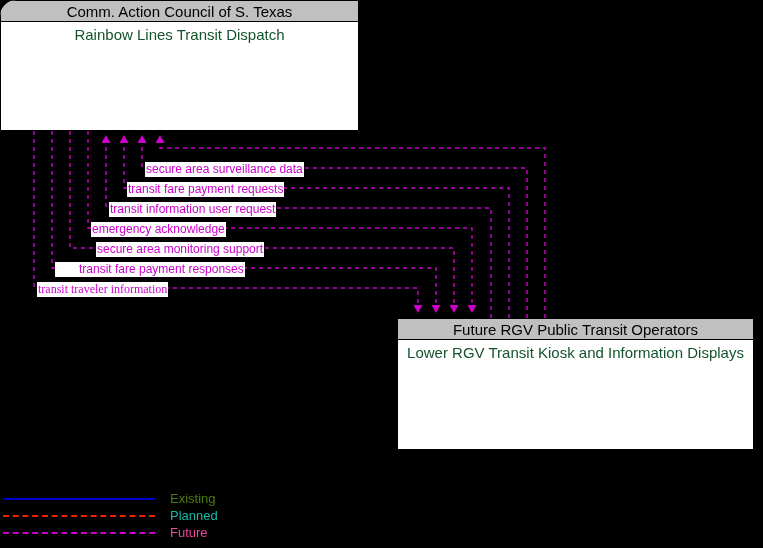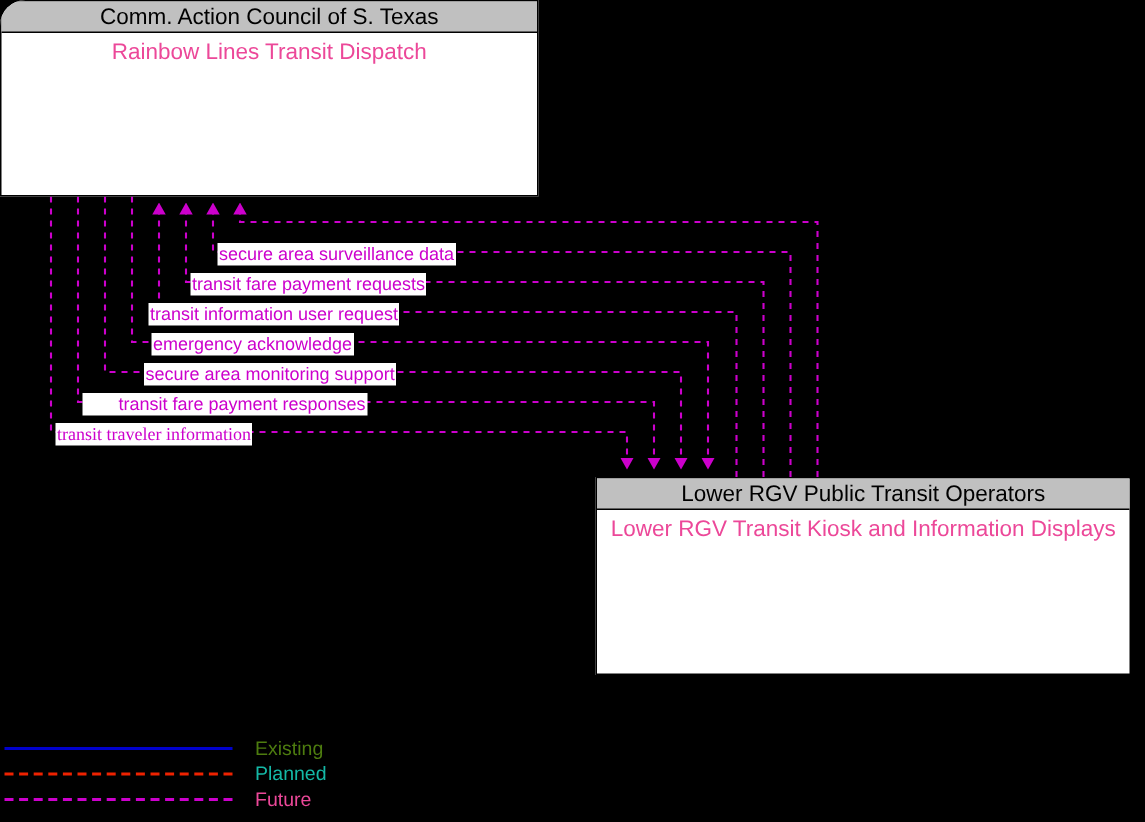--- a/index.html
+++ b/index.html
@@ -31,21 +31,21 @@
     line-height: 19px;
     text-align: center;
     white-space: nowrap;
     border-bottom: 1px solid #000000;
     box-sizing: border-box;
     height: 21px;
     padding-top: 1px;
     overflow: hidden;
   }
   .entity-name {
-    color: #ec4899;
+    color: #14532d;
     font-size: 15px;
     line-height: 19px;
     text-align: center;
     padding: 3px 6px 0 6px;
     box-sizing: border-box;
   }
 
   #box-dispatch { left: 0px; top: 0px; width: 359px; height: 131px; }
   #box-kiosk    { left: 397px; top: 318px; width: 357px; height: 132px; }
 
@@ -136,28 +136,28 @@
       <path d="M 34,131 L 34,288 L 418,288 L 418,312" marker-end="url(#arrow-down)"></path>
     </g>
   </svg>
 
   <div class="entity" id="box-dispatch">
     <div class="entity-header">Comm. Action Council of S. Texas</div>
     <div class="entity-name">Rainbow Lines Transit Dispatch</div>
   </div>
 
   <div class="entity" id="box-kiosk">
-    <div class="entity-header">Lower RGV Public Transit Operators</div>
+    <div class="entity-header">Future RGV Public Transit Operators</div>
     <div class="entity-name">Lower RGV Transit Kiosk and Information Displays</div>
   </div>
 
   <div class="flow-label" style="left:145px; top:162px;">secure area surveillance data</div>
   <div class="flow-label" style="left:127px; top:182px;">transit fare payment requests</div>
-  <div class="flow-label" style="left:99px; top:202px;">transit information user request</div>
-  <div class="flow-label" style="left:101px; top:222px;">emergency acknowledge</div>
+  <div class="flow-label" style="left:109px; top:202px;">transit information user request</div>
+  <div class="flow-label" style="left:91px; top:222px;">emergency acknowledge</div>
   <div class="flow-label" style="left:73px; top:242px;margin-left:23px;">secure area monitoring support</div>
   <div class="flow-label" style="left:55px; top:262px;padding-left:24px;">transit fare payment responses</div>
   <div class="flow-label" style="left:37px; top:282px;font-family:Liberation Serif, serif;">transit traveler information</div>
 
   <div id="legend">
     <div class="legend-row" style="top:6px;">
       <div class="legend-line" style="border-top-color:#0000cc; border-top-style:solid;"></div>
       <div class="legend-text" style="color:#4d7c0f;">Existing</div>
     </div>
     <div class="legend-row" style="top:23px;">

